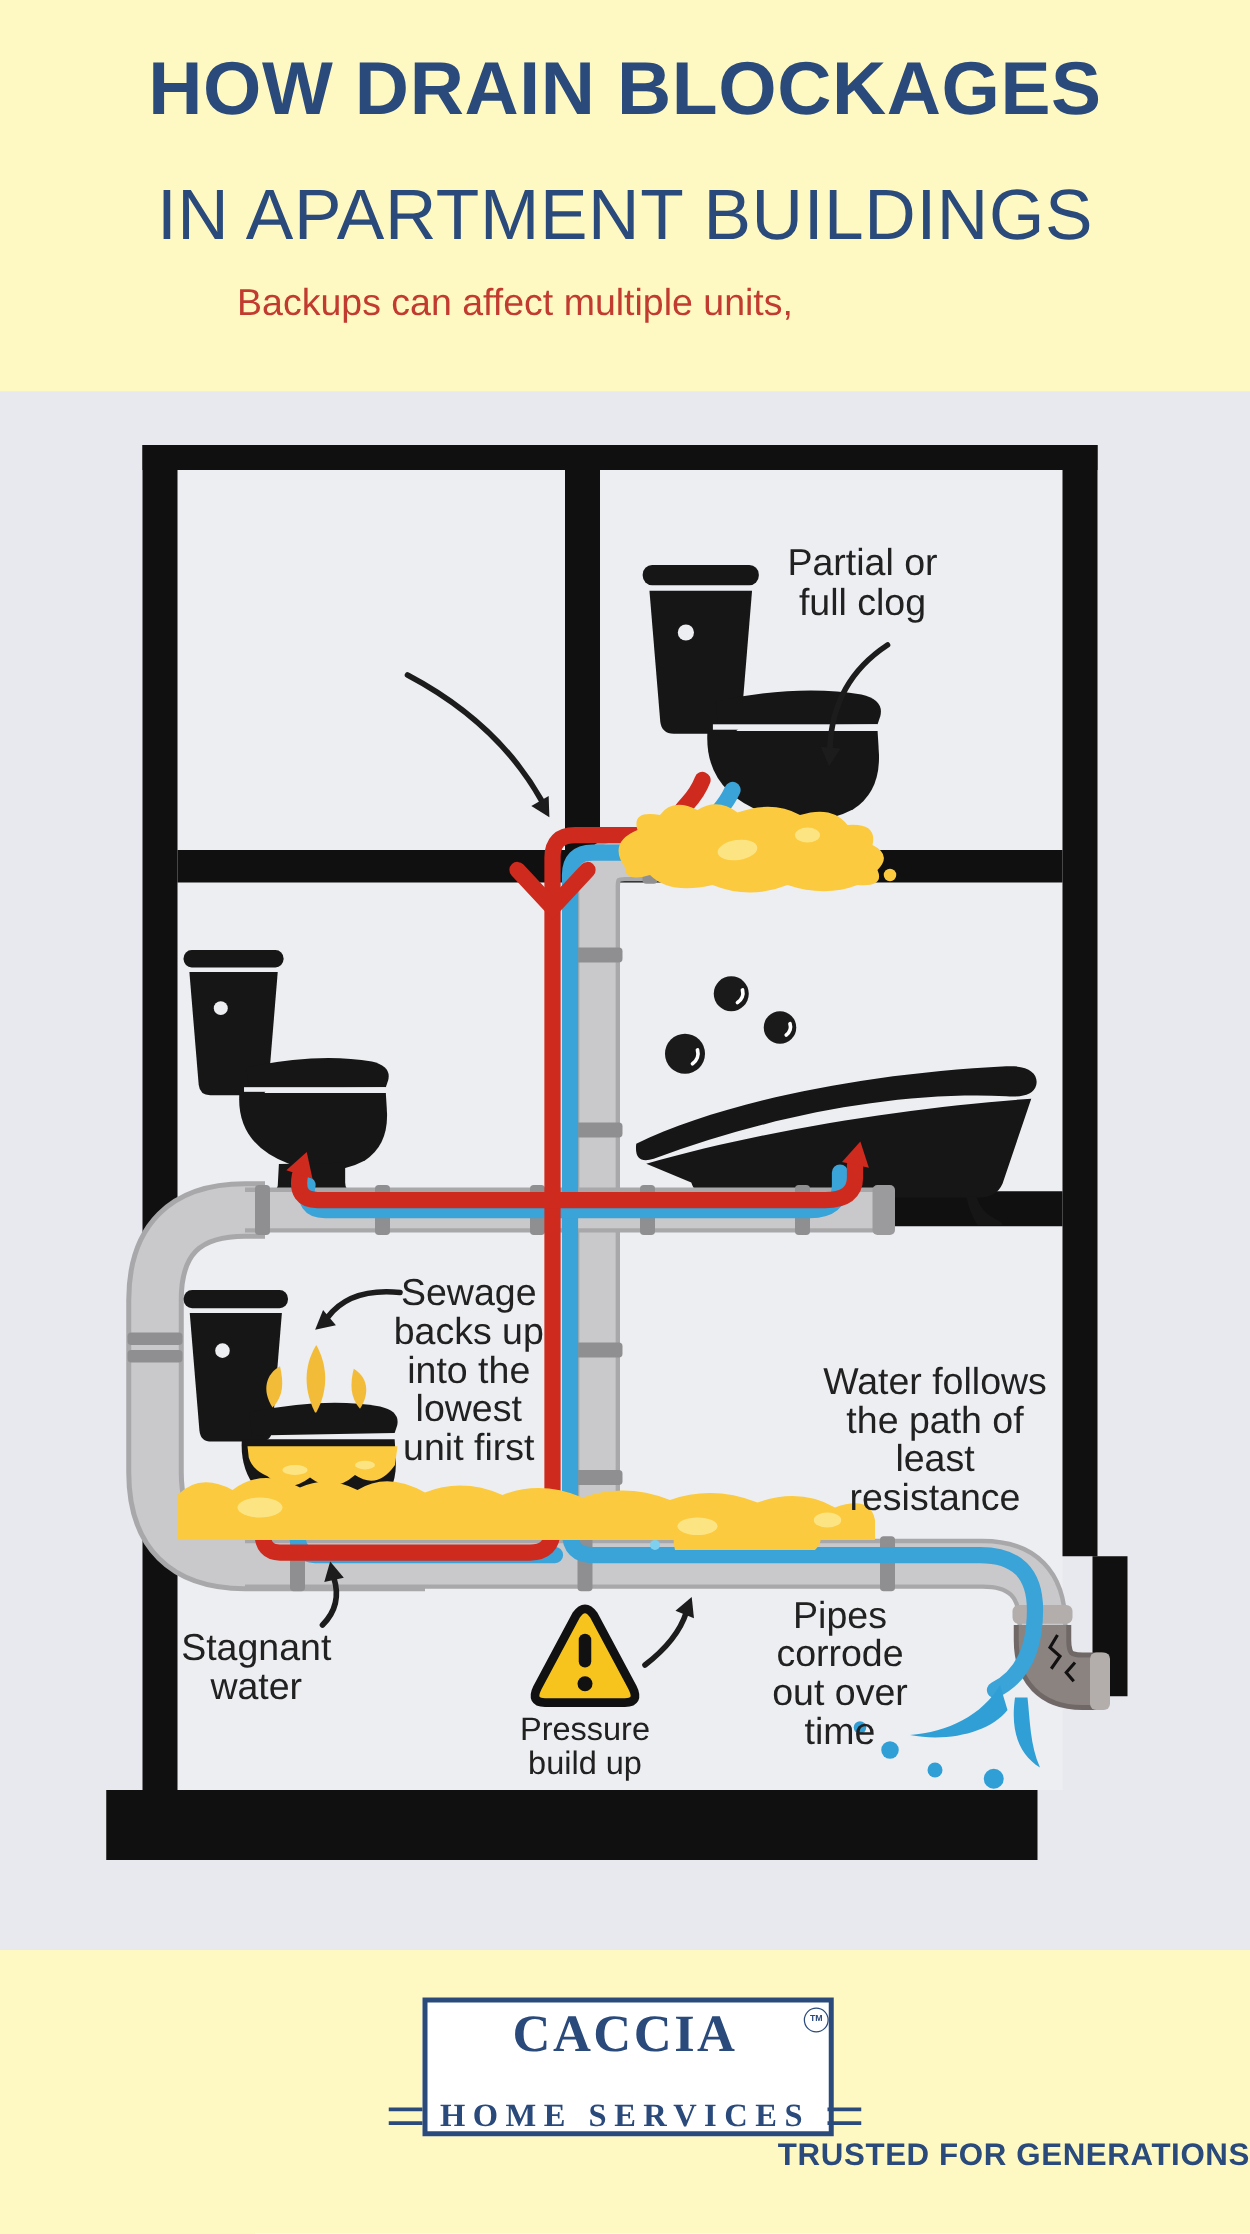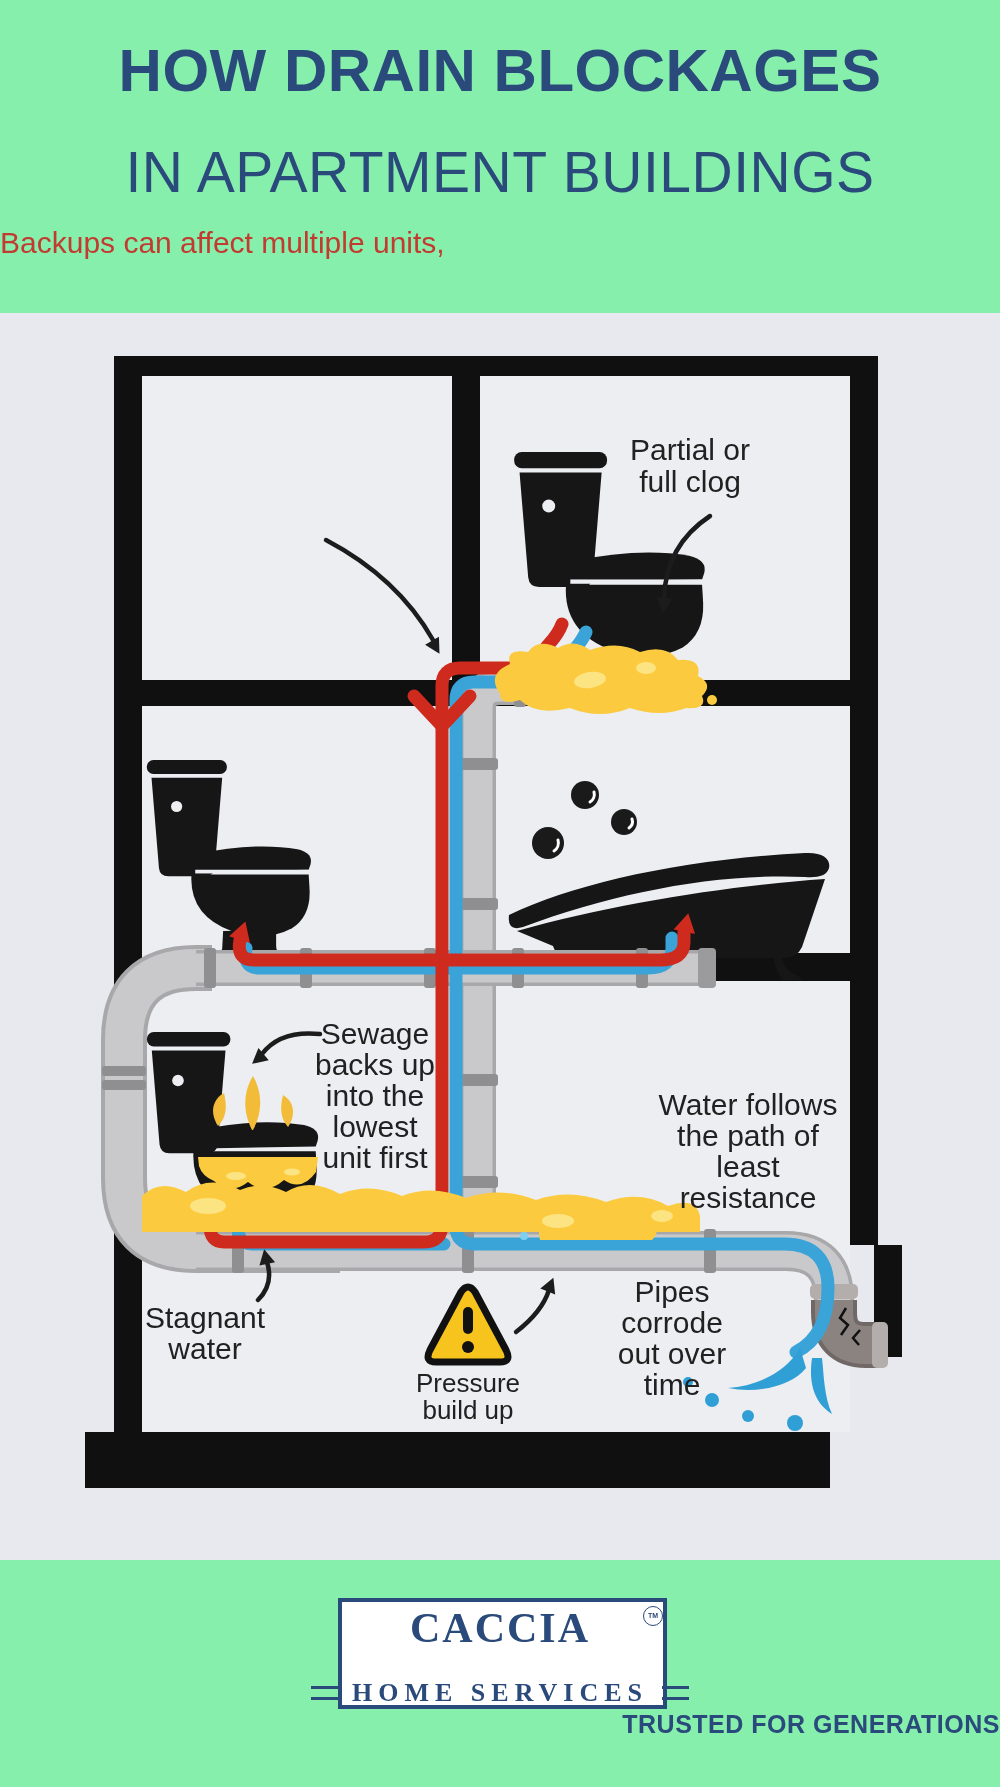--- a/index.html
+++ b/index.html
@@ -1,21 +1,21 @@
 <!DOCTYPE html>
 <html><head>
 <meta charset="utf-8">
 <style>
   html,body{margin:0;padding:0;background:#fff;}
-  #page{position:relative;width:1000px;height:1787px;background:#86efac;overflow:hidden;
+  #page{position:relative;width:1000px;height:1787px;background:#fef9c3;overflow:hidden;
         font-family:"Liberation Sans",sans-serif;}
   .title-block{position:absolute;top:42px;left:0;width:1000px;text-align:center;color:#2a4a7b;}
   .t-line{font-weight:bold;font-size:60px;line-height:57px;letter-spacing:0.5px;}
   .t-line3{font-weight:normal;font-size:57px;line-height:57px;letter-spacing:0.5px;margin-top:45px;}
-  .sub-block{position:absolute;top:226px;left:0;width:824px;color:#c23b30;
+  .sub-block{position:absolute;top:226px;left:0;width:824px;text-align:center;color:#c23b30;
              font-size:30px;line-height:33px;}
   svg{position:absolute;top:0;left:0;}
   svg text{font-family:"Liberation Sans",sans-serif;fill:#212121;}
   .lbl{font-size:30px;}
   .lbl-sm{font-size:26px;}
   
   .logo-frame{position:absolute;left:338px;top:1598px;width:321px;height:103px;
               border:4px solid #2a4a7b;background:#fff;}
   .brand{position:absolute;left:0;top:1604px;width:1000px;text-align:center;color:#2a4a7b;
          font-family:"Liberation Serif",serif;font-weight:bold;font-size:42px;letter-spacing:2px;}

